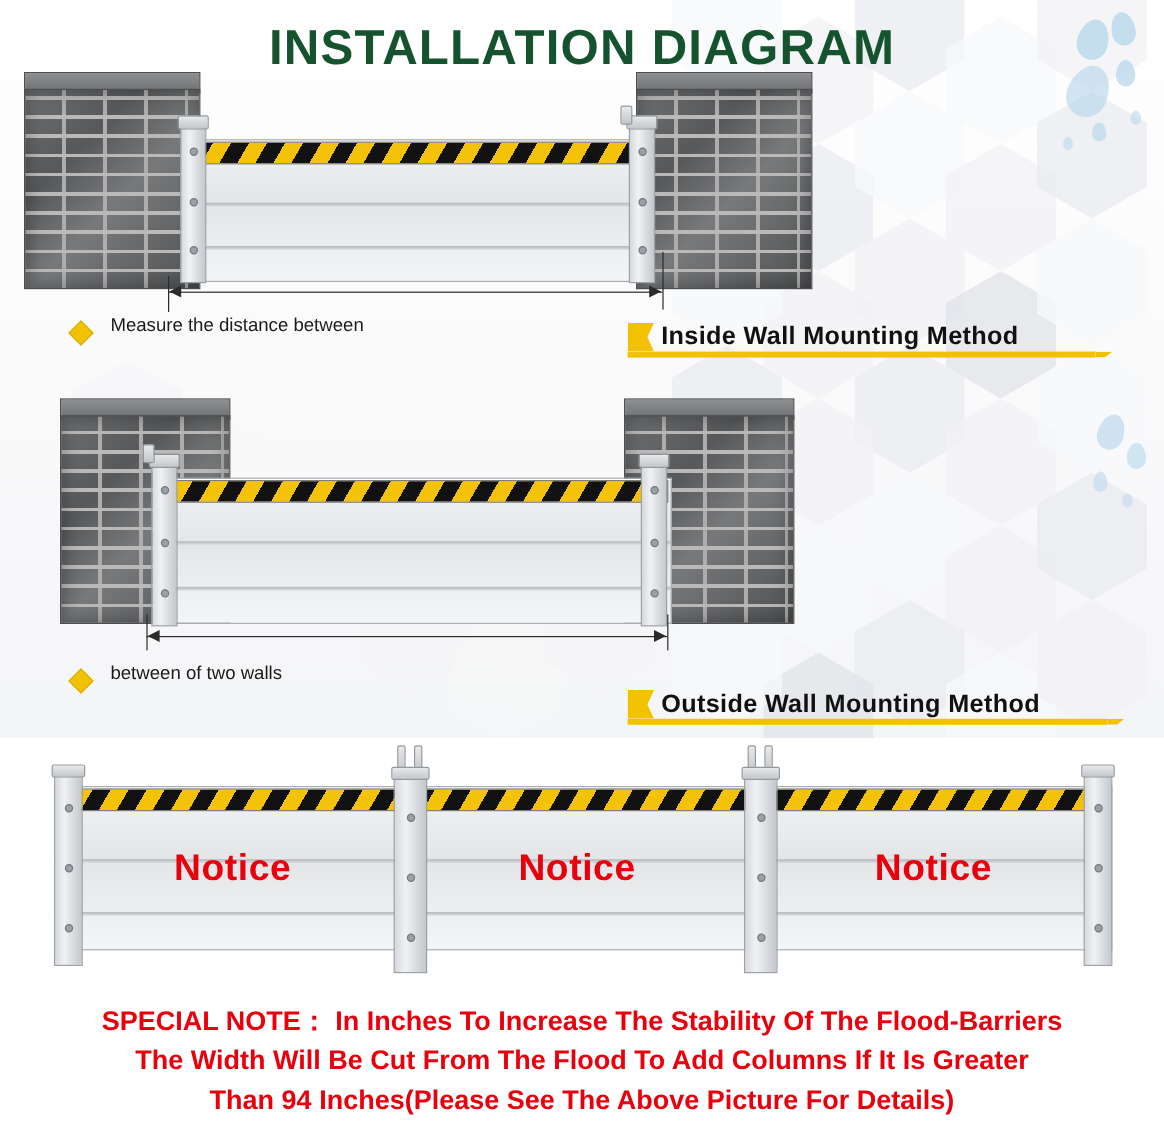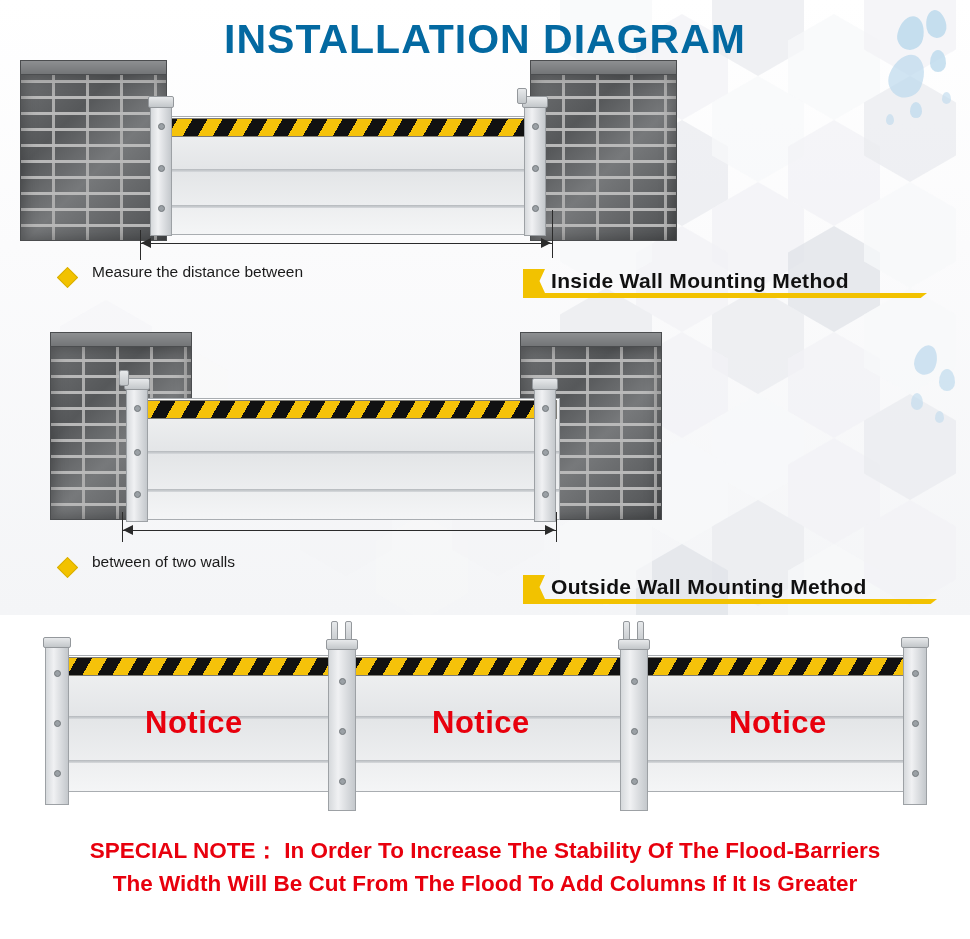--- a/index.html
+++ b/index.html
@@ -45,21 +45,21 @@
   
   .title {
     position: absolute;
     top: 16px;
     left: 0;
     width: 970px;
     text-align: center;
     font-size: 41px;
     font-weight: bold;
     letter-spacing: 1px;
-    color: #0369a1;
+    color: #14532d;
     font-family: "Liberation Sans", sans-serif;
   }
 
   
   .splash { position: absolute; }
   .drop {
     position: absolute;
     background: #bcd9ec;
     border-radius: 50% 50% 50% 50% / 60% 60% 40% 40%;
     opacity: .85;
@@ -420,17 +420,18 @@
     <div class="clamp" style="left:623px; top:6px; width:5px; height:22px;"></div>
     <div class="clamp" style="left:637px; top:6px; width:5px; height:22px;"></div>
     <div class="clamp" style="left:618px; top:24px; width:30px; height:9px;"></div>
 
     <div class="notice" style="left:145px; top:90px;">Notice</div>
     <div class="notice" style="left:432px; top:90px;">Notice</div>
     <div class="notice" style="left:729px; top:90px;">Notice</div>
   </div>
 
   <div class="special-note">
-    <div>SPECIAL NOTE：   In Order To Increase The Stability Of The Flood-Barriers</div>
+    <div>SPECIAL NOTE：   In Inches To Increase The Stability Of The Flood-Barriers</div>
     <div>The Width Will Be Cut From The Flood To Add Columns If It Is Greater</div>
+    <div>Than 94 Inches(Please See The Above Picture For Details)</div>
   </div>
 
 </div>
 
 </body></html>

